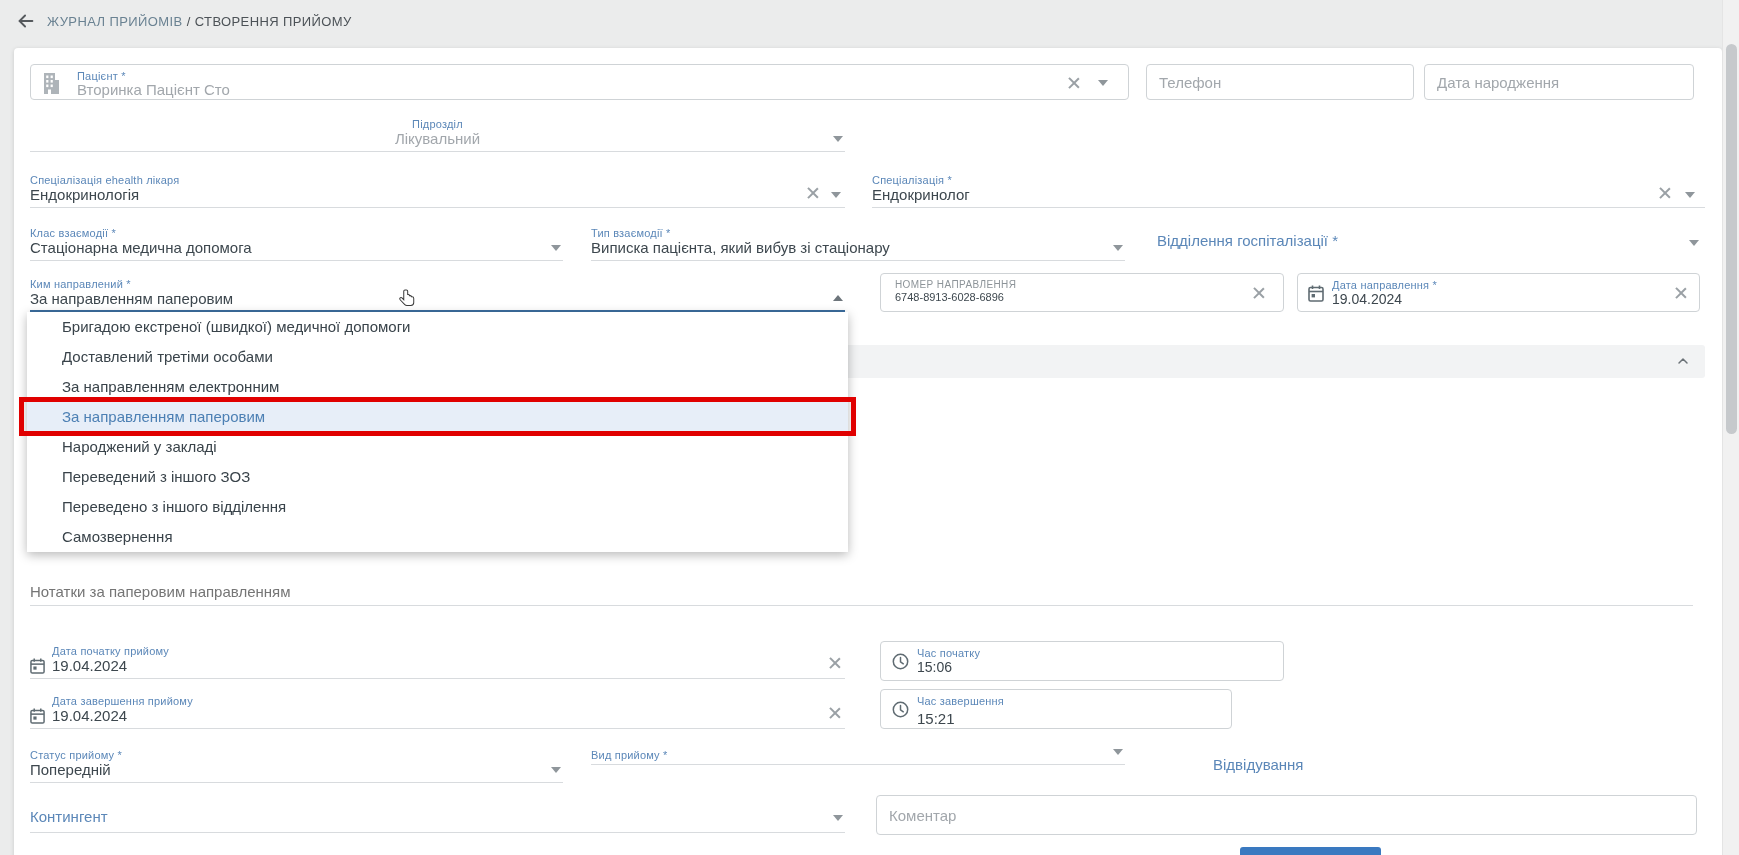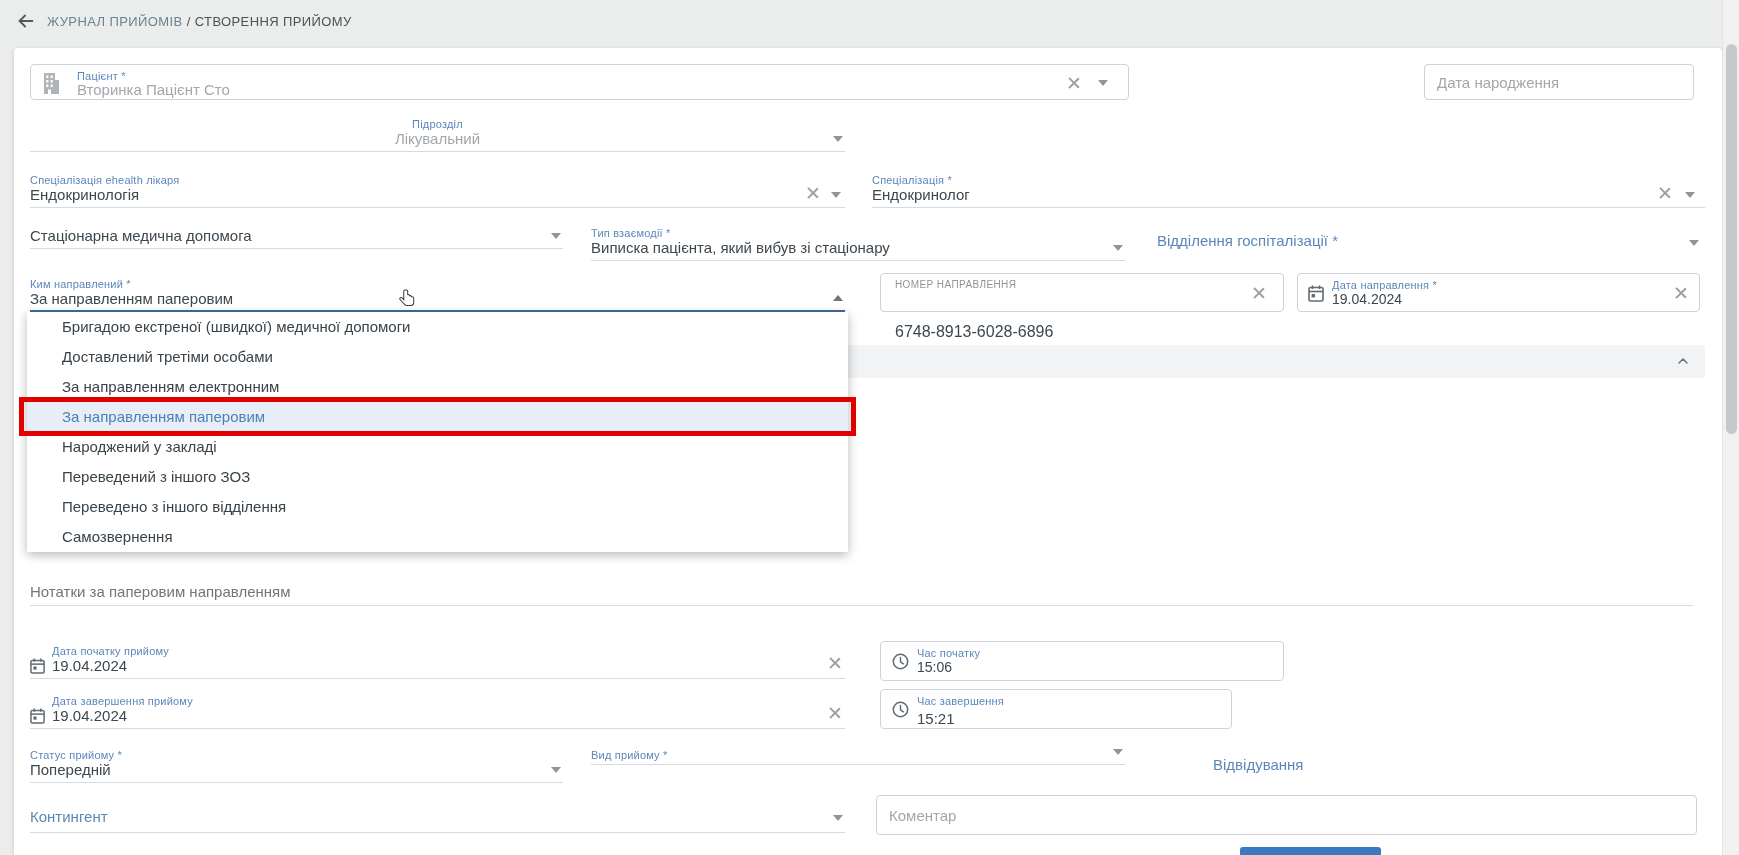--- a/index.html
+++ b/index.html
@@ -94,20 +94,23 @@
       <rect x="5.2" y="12.5" width="2.2" height="2.6" fill="#fff"></rect>
         <rect x="9.6" y="12.5" width="2.2" height="2.6" fill="#fff"></rect>
       <rect x="7" y="17.5" width="3" height="4.5" fill="#fff"></rect>
         <path d="M14 8h4v14h-4z"></path>
     </svg>
     <span class="flabel abs" style="left:46px;top:5px;">Пацієнт *</span>
     <span class="fvalue abs" style="left:46px;top:16px;color:var(--dis);">Вторинка Пацієнт Сто</span>
     <span class="xicon" style="right:48px;top:11px;"></span>
     <span class="caret-down" style="right:20px;top:15px;"></span>
   </div>
+  <div class="obox" style="left:1132px;top:16px;width:268px;height:36px;">
+    <input placeholder="Телефон" style="">
+  </div>
   <div class="obox" style="left:1410px;top:16px;width:270px;height:36px;">
     <input placeholder="Дата народження" style="">
   </div>
 
   <div class="ufield disabled" style="left:16px;top:70px;width:815px;text-align:center;">
     <span class="flabel">Підрозділ</span>
     <span class="fvalue">Лікувальний</span>
     <span class="caret-down" style="right:2px;bottom:9px;"></span>
   </div>
 
@@ -118,41 +121,42 @@
     <span class="caret-down" style="right:4px;bottom:9px;"></span>
   </div>
   <div class="ufield" style="left:858px;top:126px;width:833px;">
     <span class="flabel">Спеціалізація *</span>
     <span class="fvalue">Ендокринолог</span>
     <span class="xicon" style="right:34px;bottom:7px;"></span>
     <span class="caret-down" style="right:10px;bottom:9px;"></span>
   </div>
 
   <div class="ufield" style="left:16px;top:179px;width:533px;">
+    <span class="flabel">Клас взаємодії *</span>
     <span class="fvalue">Стаціонарна медична допомога</span>
     <span class="caret-down" style="right:2px;bottom:9px;"></span>
   </div>
   <div class="ufield" style="left:577px;top:179px;width:534px;">
     <span class="flabel">Тип взаємодії *</span>
     <span class="fvalue">Виписка пацієнта, який вибув зі стаціонару</span>
     <span class="caret-down" style="right:2px;bottom:9px;"></span>
   </div>
   <div class="abs" style="left:1143px;top:184px;width:548px;height:26px;">
     <span class="sel-label">Відділення госпіталізації *</span>
     <span class="caret-down" style="right:6px;top:8px;"></span>
   </div>
 
   <div class="ufield focused" style="left:16px;top:230px;width:815px;">
     <span class="flabel">Ким направлений *</span>
     <span class="fvalue">За направленням паперовим</span>
     <span class="caret-up" style="right:2px;bottom:9px;"></span>
   </div>
   <div class="obox" style="left:866px;top:225px;width:404px;height:39px;">
     <span class="abs" style="left:14px;top:5px;font-size:10px;letter-spacing:.4px;color:#8d9499;">НОМЕР НАПРАВЛЕННЯ</span>
-    <span class="abs" style="left:14px;top:17px;font-size:16px;color:var(--val);margin-top:32px;">6748-8913-6028-6896</span>
+    <span class="abs" style="left:14px;top:17px;font-size:11px;color:var(--val);">6748-8913-6028-6896</span>
     <span class="xicon" style="right:18px;top:12px;"></span>
   </div>
   <div class="obox" style="left:1283px;top:225px;width:403px;height:39px;">
     <svg class="abs" style="left:10px;top:11px;width:16px;height:17px;" viewBox="0 0 16 17">
       <rect x="1" y="2.5" width="14" height="13.5" rx="1.5" fill="none" stroke="#5f6b72" stroke-width="1.6"></rect>
       <path d="M1 6.5h14" stroke="#5f6b72" stroke-width="1.6"></path>
       <path d="M4.5 0.5v3.5M11.5 0.5v3.5" stroke="#5f6b72" stroke-width="1.6"></path>
       <rect x="3.6" y="9" width="3.4" height="3.4" fill="#5f6b72"></rect>
     </svg>
     <span class="flabel abs" style="left:34px;top:5px;">Дата направлення *</span>

